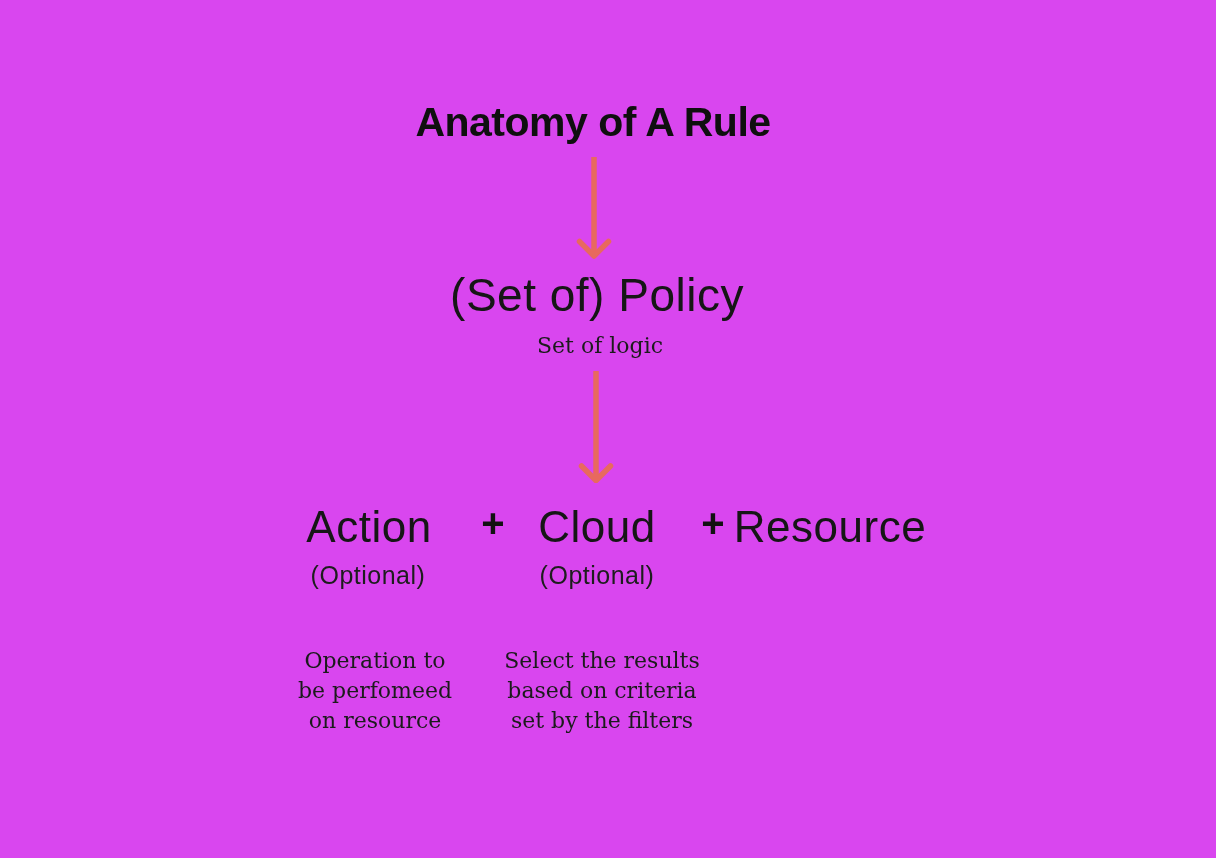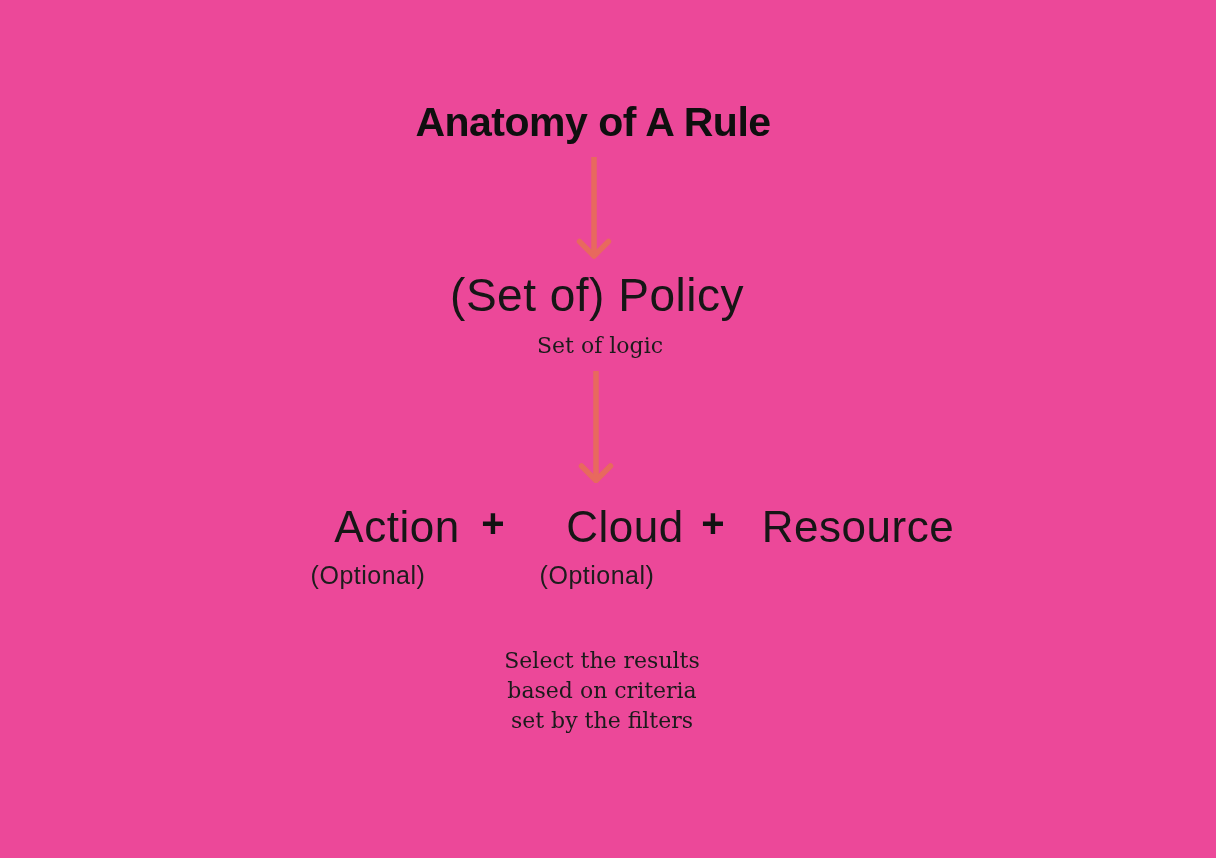--- a/index.html
+++ b/index.html
@@ -4,21 +4,21 @@
 <style>
   html, body {
     margin: 0;
     padding: 0;
     background: #ffffff;
   }
   .stage {
     position: relative;
     width: 1216px;
     height: 858px;
-    background: #ec4899;
+    background: #d946ef;
     overflow: hidden;
     font-family: "Liberation Sans", sans-serif;
     color: #1d1d1d;
   }
   .centered {
     position: absolute;
     transform: translateX(-50%);
     white-space: nowrap;
   }
   .title {
@@ -55,21 +55,20 @@
   }
   .arrow-1 { left: 574px; top: 155px; }
   .arrow-2 { left: 576px; top: 369px; }
   .part-label {
     top: 501px;
     font-size: 44px;
     font-weight: 300;
     letter-spacing: 0.5px;
     color: #161616;
     line-height: 1.2;
-    margin-left: 28px;
   }
   .part-action   { left: 369px; }
   .part-filter   { left: 597px; }
   .part-resource { left: 830px; }
   .plus {
     top: 523px;
     font-size: 40px;
     font-weight: 700;
     color: #111111;
     line-height: 1;
@@ -127,19 +126,22 @@
   <div class="centered part-label part-filter">Cloud</div>
 
   <div class="plus plus-2">+</div>
 
   <div class="centered part-label part-resource">Resource</div>
 
   <div class="centered optional optional-1">(Optional)</div>
 
   <div class="centered optional optional-2">(Optional)</div>
 
+  <div class="centered serif desc desc-1">Operation to
+be perfomeed
+on resource</div>
 
   <div class="centered serif desc desc-2">Select the results
 based on criteria
 set by the filters</div>
 
 
 </div>
 
 </body></html>

